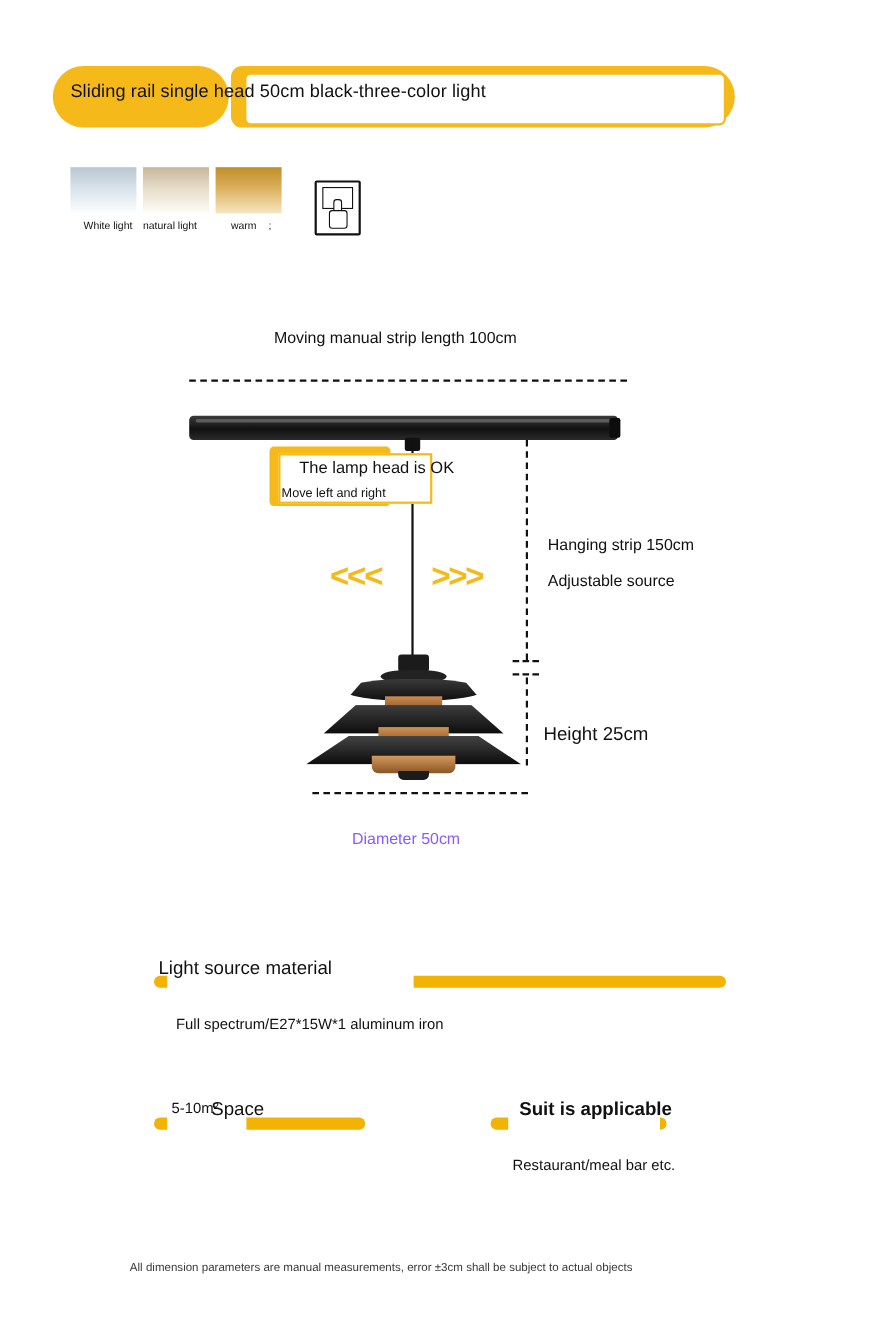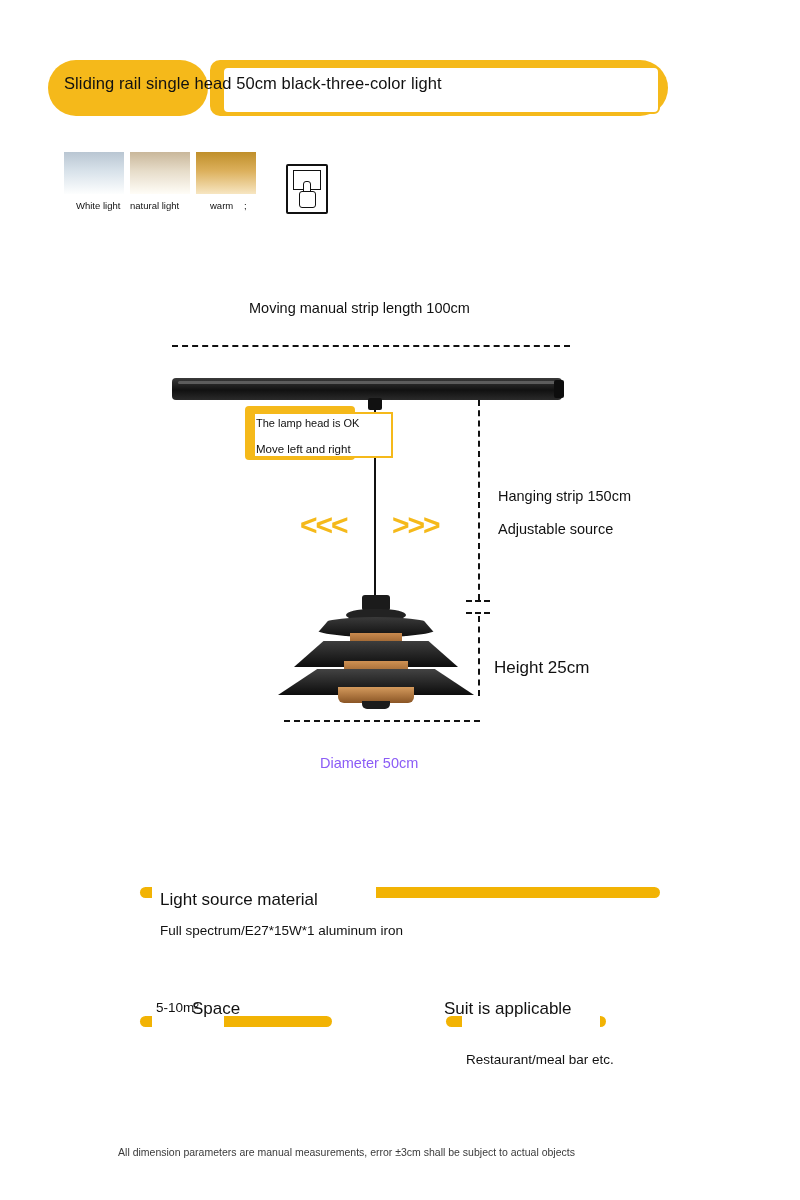--- a/index.html
+++ b/index.html
@@ -202,23 +202,23 @@
     position: absolute;
     left: 253px;
     top: 412px;
     width: 136px;
     height: 42px;
     background: #ffffff;
     border: 2px solid #f5b91a;
   }
   .lamp-note-t1 {
     position: absolute;
-    left: 256px;
+    left: 272px;
     top: 417px;
-    font-size: 11px;
+    font-size: 15px;
     color: #111;
     white-space: nowrap;
   }
   .lamp-note-t2 {
     position: absolute;
     left: 256px;
     top: 443px;
     font-size: 11.5px;
     color: #111;
     white-space: nowrap;
@@ -455,31 +455,31 @@
     <div class="disc bottom-cap"></div>
   </div>
 
   <div class="dash-h" style="left:284px; top:720px; width:196px;"></div>
   <div class="diameter-label">Diameter 50cm</div>
 </div>
 
 <div class="sec">
   <div class="sec-bar" style="left:140px; top:887px; width:520px;"></div>
   <div class="clip-strip" style="left:152px; top:880px; width:224px; height:20px;"></div>
-  <div class="sec-title" style="left:160px; top:870px;margin-top:20px;">Light source material</div>
+  <div class="sec-title" style="left:144px; top:870px;">Light source material</div>
   <div class="sec-body" style="left:160px; top:923px;">Full spectrum/E27*15W*1 aluminum   iron</div>
 </div>
 
 <div class="sec">
   <div class="sec-bar" style="left:140px; top:1016px; width:192px;"></div>
   <div class="clip-strip" style="left:152px; top:1009px; width:72px; height:20px;"></div>
   <div class="sec-title" style="left:160px; top:999px;margin-left:32px;">Space</div>
   <div class="sec-body" style="left:156px; top:1000px;">5-10m²</div>
 </div>
 
 <div class="sec">
   <div class="sec-bar" style="left:446px; top:1016px; width:160px;"></div>
   <div class="clip-strip" style="left:462px; top:1009px; width:138px; height:20px;"></div>
-  <div class="sec-title" style="left:444px; top:999px;">Suit is applicable</div>
+  <div class="sec-title" style="left:472px; top:999px;font-weight:bold;">Suit is applicable</div>
   <div class="sec-body" style="left:466px; top:1052px;">Restaurant/meal bar etc.</div>
 </div>
 
 <div class="footer-note">All dimension parameters are manual measurements, error ±3cm shall be subject to actual objects</div>
 
 </body></html>

